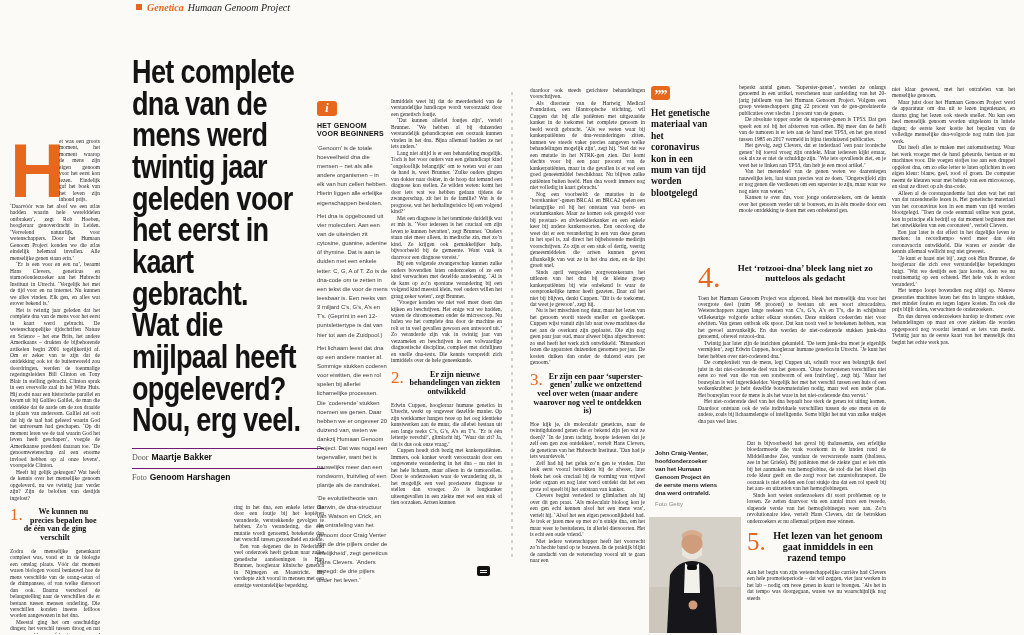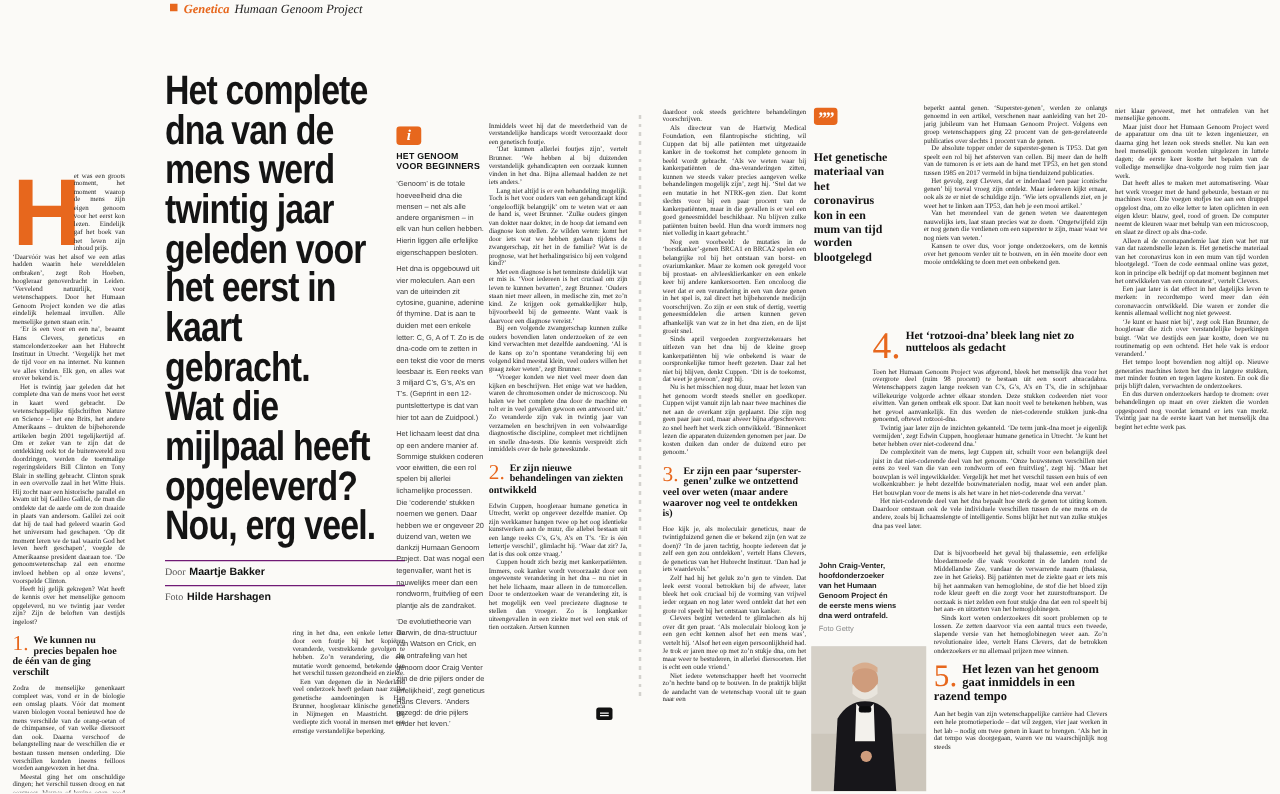--- a/index.html
+++ b/index.html
@@ -21,39 +21,39 @@
   
   .body{font-size:5.5px;line-height:1.18;color:#1e1e1e;text-align:justify;overflow:hidden;}
   .body p{margin:0;}
   .body p + p{text-indent:6px;}
   .dropcap{float:left;font-family:"Liberation Sans",sans-serif;font-weight:bold;color:var(--accent);
            font-size:76px;line-height:.82;width:46px;margin:2px 3px 0 0;letter-spacing:-2px;}
   
   .secblock{margin-top:7px;margin-bottom:3px;}
   .secblock .num{float:left;font-family:"Liberation Serif",serif;color:var(--accent);
                  font-size:17px;line-height:.85;margin-right:4px;}
-  .secblock h3{margin:0;font-size:8px;line-height:1.08;color:#101010;font-weight:bold;text-align:left;}
+  .secblock h3{margin:0;font-size:8px;line-height:1.08;color:#101010;font-weight:bold;text-align:center;}
   .secblock.big .num{font-size:30px;}
   .secblock.big h3{font-size:9px;}
   .secblock.mid .num{font-size:25px;}
   .secblock.mid h3{font-size:10px;}
   .clear{clear:both;height:2px;}
   
   .infobox{font-family:"Liberation Sans",sans-serif;color:#3a3a3a;font-size:5.9px;line-height:1.55;text-align:left;overflow:hidden;}
   .infobox p{margin:0 0 4px;}
   .icon-chip{width:20px;height:15px;background:var(--accent);border-radius:3px;color:#fff;
              display:flex;align-items:center;justify-content:center;
              font-family:"Liberation Serif",serif;font-weight:bold;font-style:italic;font-size:12px;}
   .infobox h2{font-size:7px;line-height:1.2;color:#111;margin:6px 0 5px;font-weight:bold;letter-spacing:.2px;}
   
   .pullquote{overflow:hidden;}
   .pq-icon{width:19px;height:14px;background:var(--accent);border-radius:3px;color:#fff;
            font-family:"Liberation Serif",serif;font-weight:bold;font-size:14px;line-height:19px;
            text-align:center;letter-spacing:-1px;}
-  .pq-text{margin-top:22px;font-weight:bold;font-size:9.5px;line-height:1.2;color:#141414;width:62px;}
+  .pq-text{margin-top:8px;font-weight:bold;font-size:9.5px;line-height:1.2;color:#141414;width:62px;}
   
   .caption{font-family:"Liberation Sans",sans-serif;font-size:6px;line-height:1.35;color:#222;font-weight:bold;text-align:left;}
   .caption .credit{display:block;font-weight:normal;color:#8a8a8a;margin-top:2px;}
   
   .photo{overflow:hidden;background:#d6d2ca;}
   
   .fold{width:2px;background-image:repeating-linear-gradient(#c9c8c3 0 3px,transparent 3px 7px);opacity:.8;}
   
   .marker{width:13px;height:10px;background:#111;border-radius:2px;display:flex;flex-direction:column;
           align-items:center;justify-content:center;gap:1px;}
@@ -81,21 +81,21 @@
       <div>opgeleverd?</div>
       <div>Nou, erg veel.</div>
     </div>
 </div>
 
 <div class="abs byline" style="left:132px;top:448px;width:192px;">
   <div class="row">
     <span class="label">Door</span><span class="name">Maartje Bakker</span>
   </div>
   <div class="row">
-    <span class="label">Foto</span><span class="name">Hilde Harshagen</span>
+    <span class="label">Foto</span><span class="name">Genoom Harshagen</span>
   </div>
 </div>
 
 <div class="abs body" style="left:10px;top:138px;width:90px;height:496px;">
   <p><span class="dropcap">H</span><span>et was een groots moment, het moment waarop de mens zijn eigen genoom voor het eerst kon lezen. Eindelijk gaf het boek van het leven zijn inhoud prijs.</span></p>
   <div>
       <p>‘Daarvóór was het alsof we een atlas hadden waarin hele werelddelen ontbraken’, zegt Rob Hoeben, hoogleraar genoverdracht in Leiden. ‘Vervelend natuurlijk, voor wetenschappers. Door het Humaan Genoom Project konden we die atlas eindelijk helemaal invullen. Alle menselijke genen staan erin.’</p>
       <p>‘Er is een voor en een na’, beaamt Hans Clevers, geneticus en stamcelonderzoeker aan het Hubrecht Instituut in Utrecht. ‘Vergelijk het met de tijd voor en na internet. Nu kunnen we alles vinden. Elk gen, en alles wat erover bekend is.’</p>
       <p>Het is twintig jaar geleden dat het complete dna van de mens voor het eerst in kaart werd gebracht. De wetenschappelijke tijdschriften Nature en Science – het ene Brits, het andere Amerikaans – drukten de bijbehorende artikelen begin 2001 tegelijkertijd af. Om er zeker van te zijn dat de ontdekking ook tot de buitenwereld zou doordringen, werden de toenmalige regeringsleiders Bill Clinton en Tony Blair in stelling gebracht. Clinton sprak in een overvolle zaal in het Witte Huis. Hij zocht naar een historische parallel en kwam uit bij Galileo Galilei, de man die ontdekte dat de aarde om de zon draaide in plaats van andersom. Galilei zei ooit dat hij de taal had geleerd waarin God het universum had geschapen. ‘Op dit moment leren we de taal waarin God het leven heeft geschapen’, voegde de Amerikaanse president daaraan toe. ‘De genoomwetenschap zal een enorme invloed hebben op al onze levens’, voorspelde Clinton.</p>
       <p>Heeft hij gelijk gekregen? Wat heeft de kennis over het menselijke genoom opgeleverd, nu we twintig jaar verder zijn? Zijn de beloften van destijds ingelost?</p>

